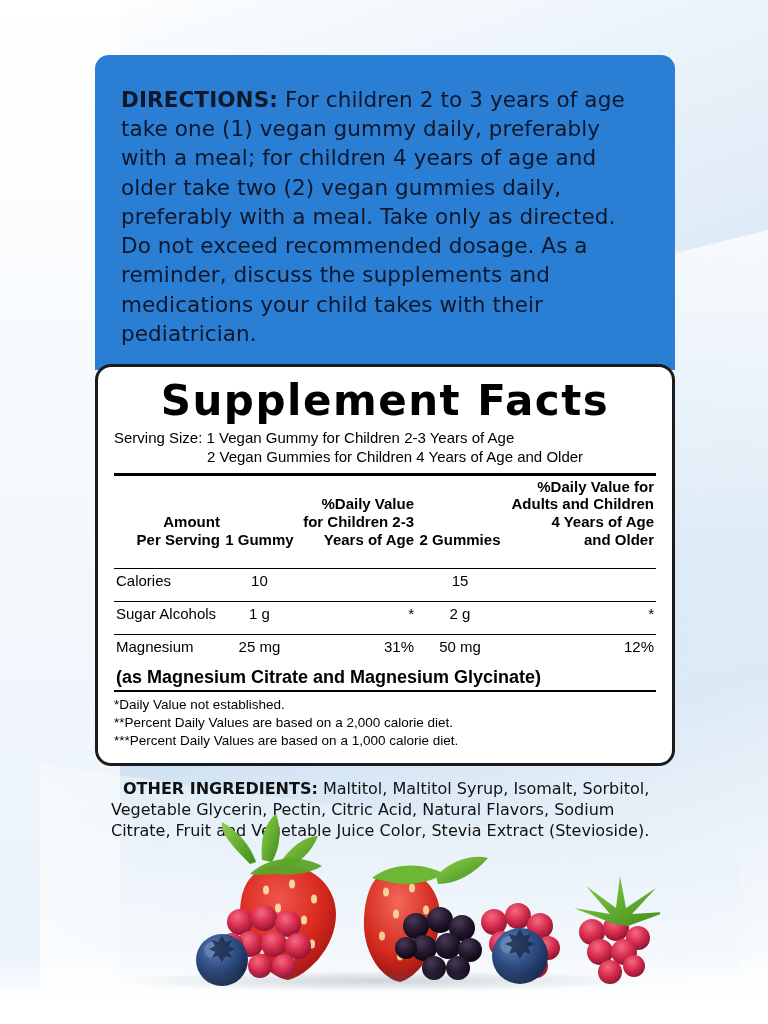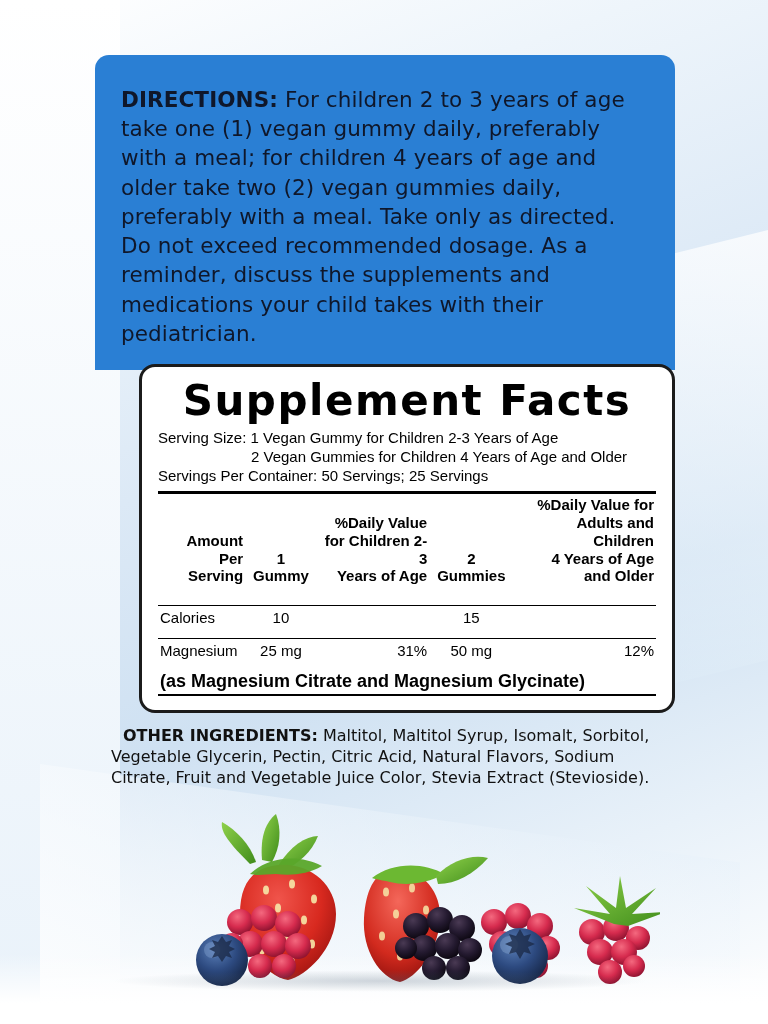--- a/index.html
+++ b/index.html
@@ -67,21 +67,20 @@
   
   .facts {
     background: #ffffff;
     border: 3px solid #1b1b1b;
     border-radius: 16px;
     margin-top: -6px;
     padding: 10px 16px 14px 16px;
     color: #000;
     position: relative;
     z-index: 2;
-    margin-left: 44px;
   }
   .facts-title {
     font-family: "DejaVu Sans", sans-serif;
     font-weight: 700;
     font-size: 42px;
     letter-spacing: 1.5px;
     text-align: center;
     line-height: 1.05;
     margin: 2px 0 6px 0;
   }
@@ -180,21 +179,20 @@
   <div class="directions">
     <b>DIRECTIONS:</b><span> For children 2 to 3 years of age take one (1) vegan gummy daily, preferably with a meal; for children 4 years of age and older take two (2) vegan gummies daily, preferably with a meal. Take only as directed. Do not exceed recommended dosage. As a reminder, discuss the supplements and medications your child takes with their pediatrician.</span>
   </div>
 
   <div class="facts">
 
     <div class="facts-title">Supplement Facts</div>
 
     <div class="serving-line">Serving Size: 1 Vegan Gummy for Children 2-3 Years of Age</div>
     <div class="serving-line serving-indent">2 Vegan Gummies for Children 4 Years of Age and Older</div>
-    <div class="serving-line">Servings Per Container: 50 Servings; 25 Servings</div>
 
     <div class="rule-thick"></div>
 
     <table class="nutri">
       <thead>
         <tr>
           <th class="left">
             <span>Amount</span><br>
             <span>Per Serving</span>
           </th>
@@ -219,34 +217,46 @@
       </thead>
       <tbody>
         <tr class="brow">
           <td class="nm">Calories</td>
           <td class="v">10</td>
           <td class="dv"></td>
           <td class="v">15</td>
           <td class="dv"></td>
         </tr>
         <tr class="brow">
+          <td class="nm indent1">Sugar Alcohols</td>
+          <td class="v">1 g</td>
+          <td class="dv">*</td>
+          <td class="v">2 g</td>
+          <td class="dv">*</td>
+        </tr>
+        <tr class="brow">
           <td class="nm">Magnesium</td>
           <td class="v">25 mg</td>
           <td class="dv">31%</td>
           <td class="v">50 mg</td>
           <td class="dv">12%</td>
         </tr>
         <tr class="nb">
           <td class="sub-note" colspan="5">(as Magnesium Citrate and Magnesium Glycinate)</td>
         </tr>
       </tbody>
     </table>
 
     <div class="rule-mid"></div>
 
+    <div class="footnotes">
+      <div>*Daily Value not established.</div>
+      <div>**Percent Daily Values are based on a 2,000 calorie diet.</div>
+      <div>***Percent Daily Values are based on a 1,000 calorie diet.</div>
+    </div>
   </div>
 
   <div class="other-ing">
     <b>OTHER INGREDIENTS:</b><span> Maltitol, Maltitol Syrup, Isomalt, Sorbitol, Vegetable Glycerin, Pectin, Citric Acid, Natural Flavors, Sodium Citrate, Fruit and Vegetable Juice Color, Stevia Extract (Stevioside).</span>
   </div>
 </div>
 
 <div class="berries">
   <div class="shadow-floor"></div>
   <svg width="560" height="190" viewBox="0 0 560 190">

